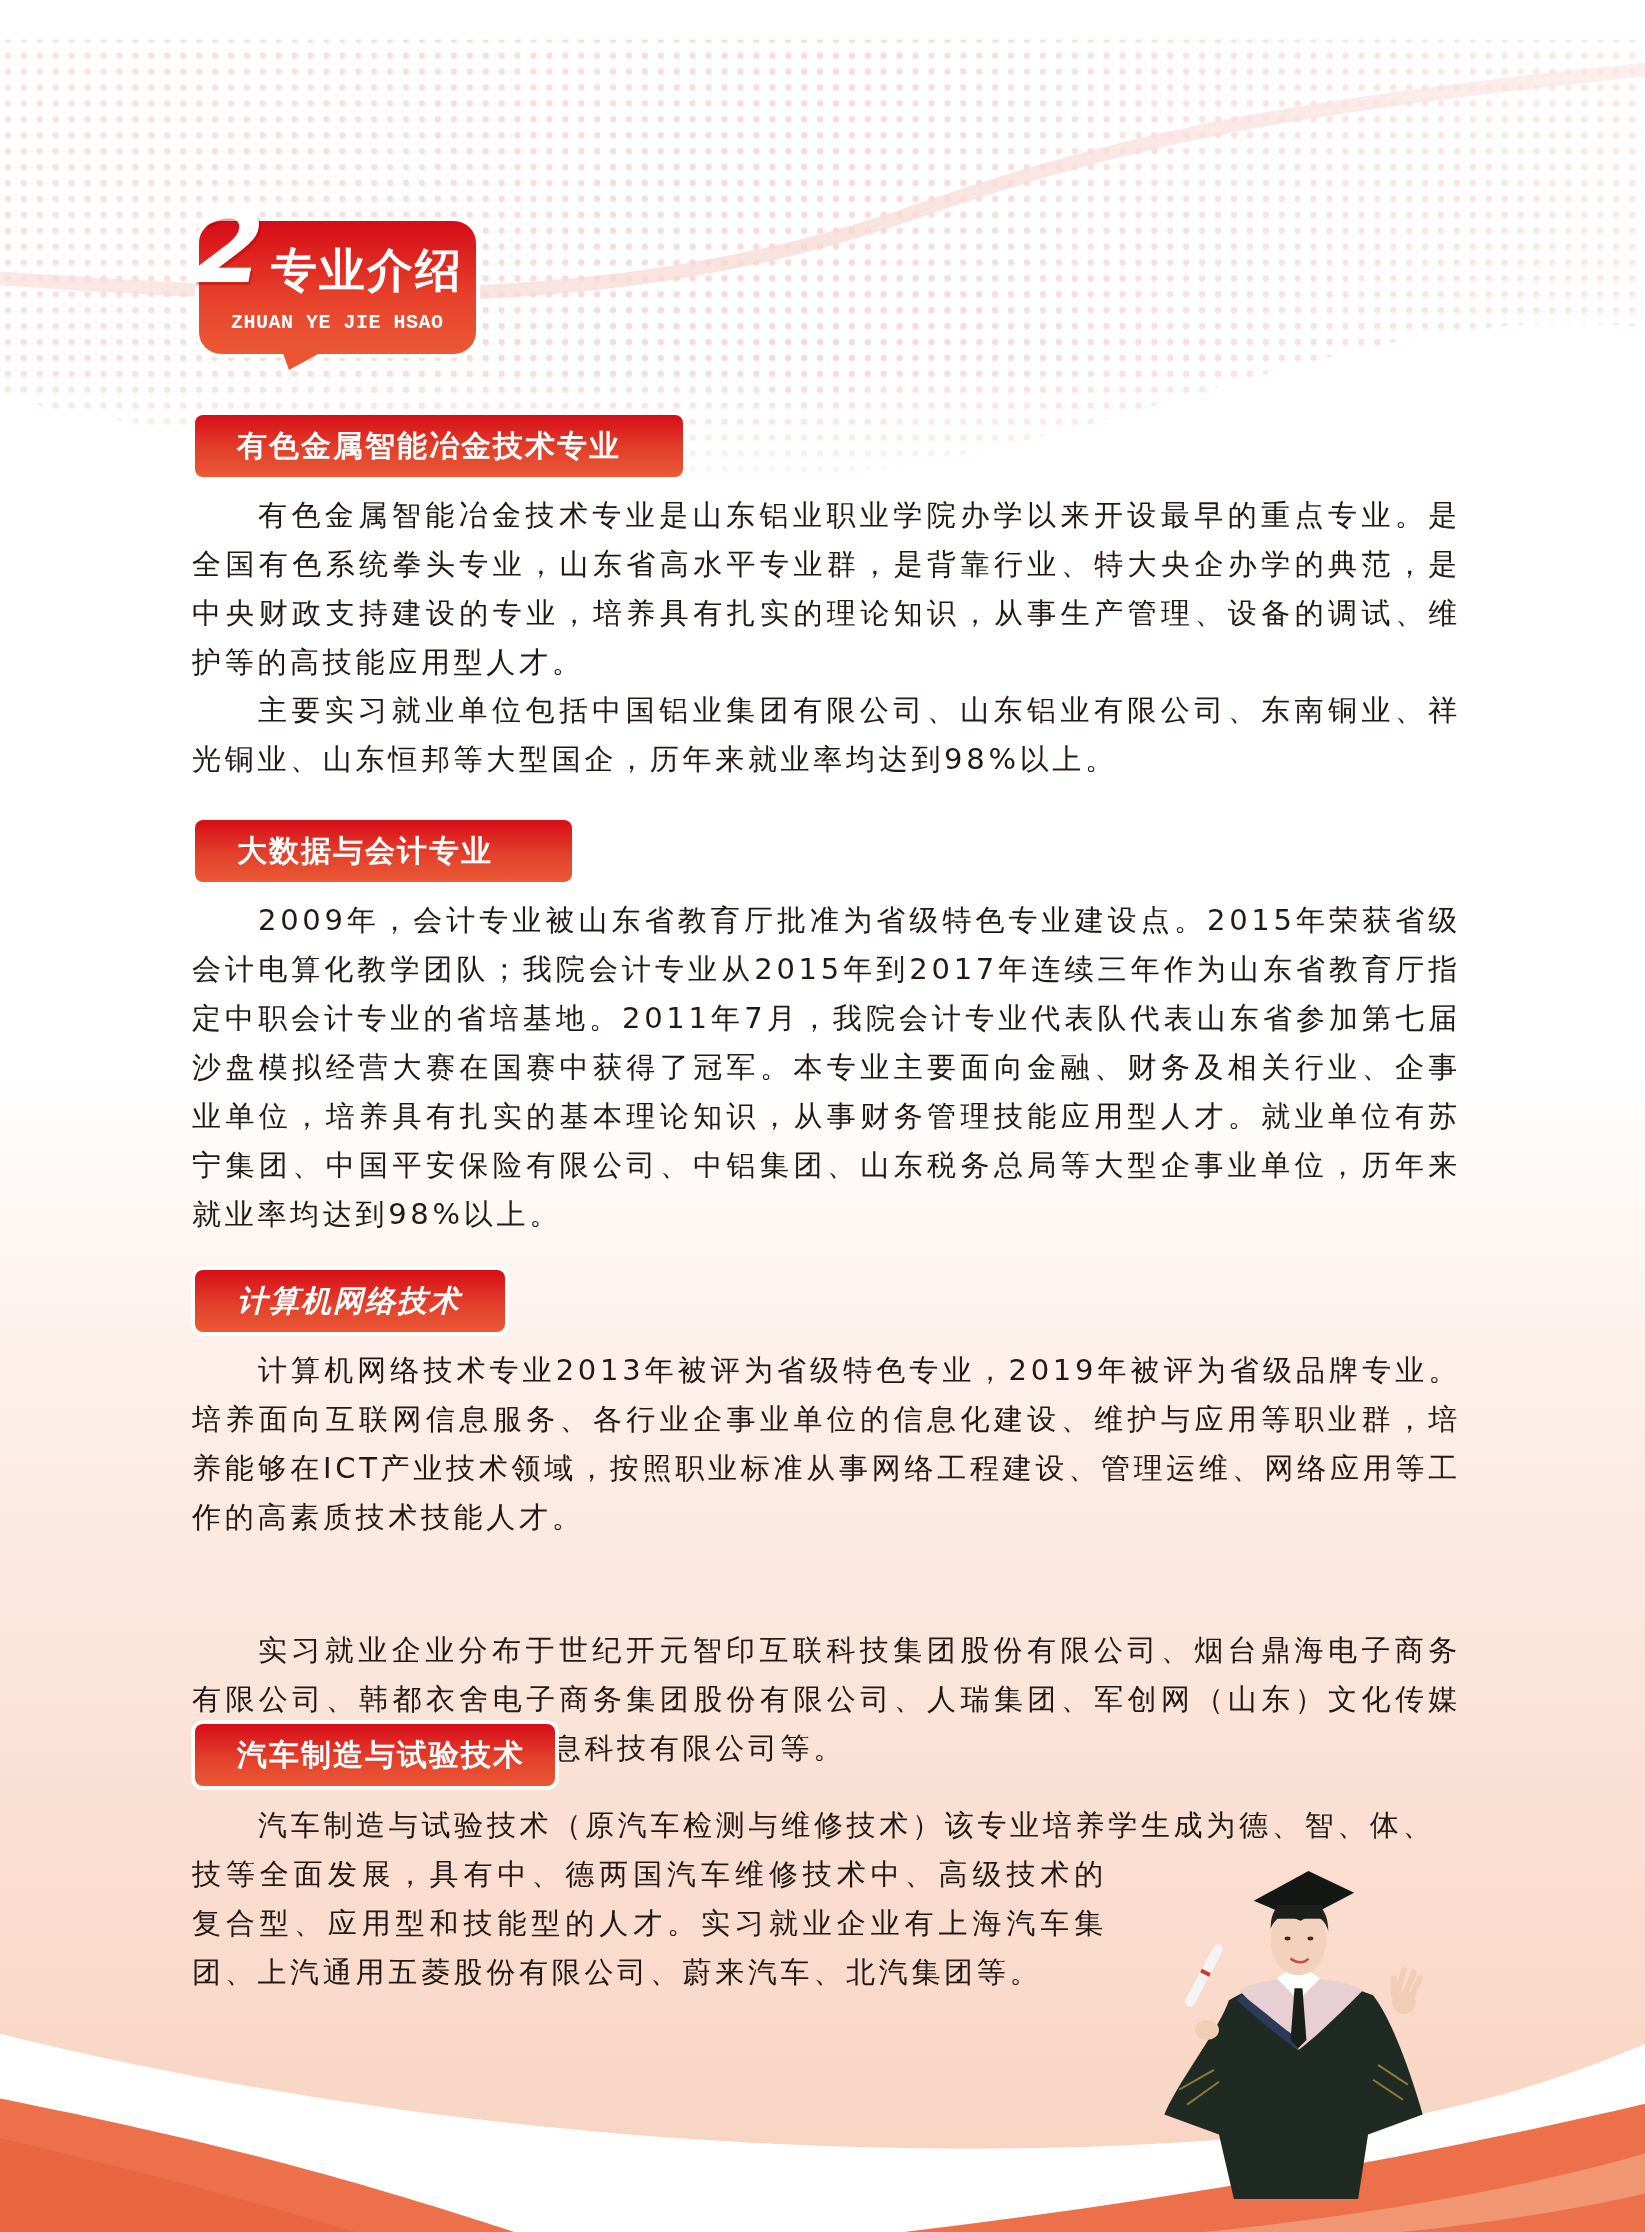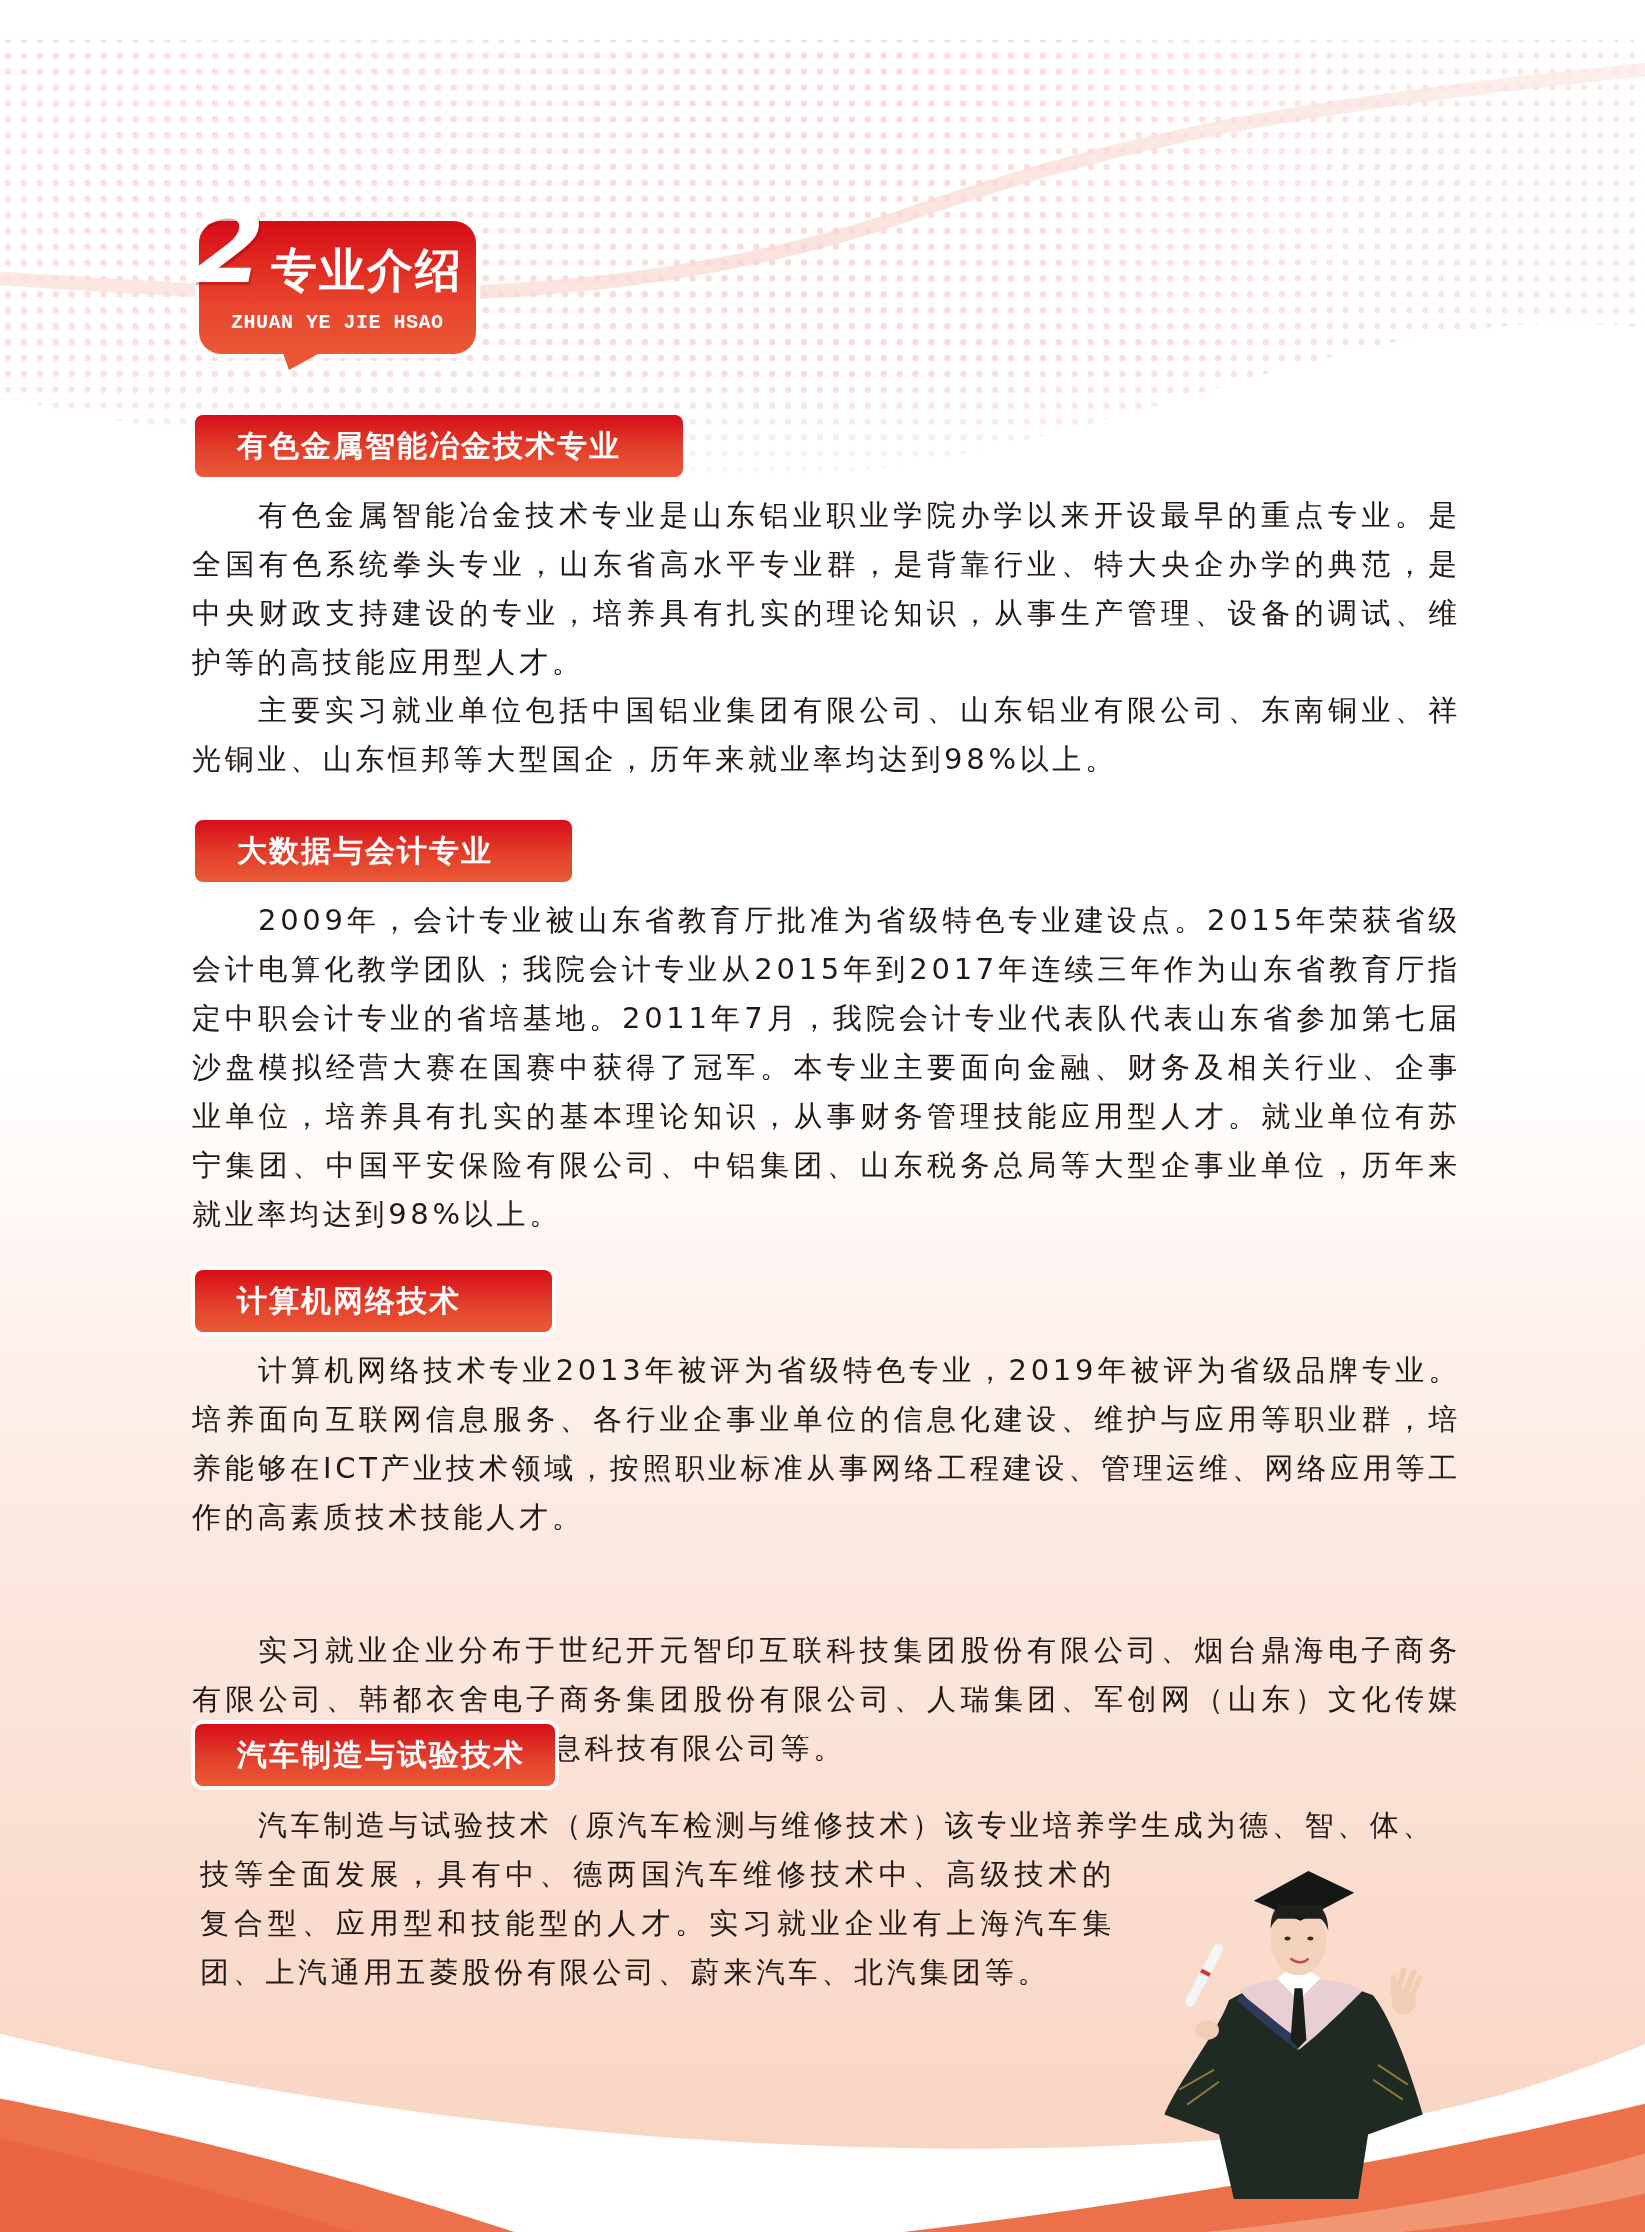--- a/index.html
+++ b/index.html
@@ -92,31 +92,31 @@
   <span>有色金属智能冶金技术专业</span>
 </div>
 <p class="para indent" style="top:491px;">有色金属智能冶金技术专业是山东铝业职业学院办学以来开设最早的重点专业。是全国有色系统拳头专业，山东省高水平专业群，是背靠行业、特大央企办学的典范，是中央财政支持建设的专业，培养具有扎实的理论知识，从事生产管理、设备的调试、维护等的高技能应用型人才。</p>
 <p class="para indent" style="top:686px;">主要实习就业单位包括中国铝业集团有限公司、山东铝业有限公司、东南铜业、祥光铜业、山东恒邦等大型国企，历年来就业率均达到98%以上。</p>
 
 <div class="section-head" style="top:820px; width:377px;">
   <span>大数据与会计专业</span>
 </div>
 <p class="para indent" style="top:896px;">2009年，会计专业被山东省教育厅批准为省级特色专业建设点。2015年荣获省级会计电算化教学团队；我院会计专业从2015年到2017年连续三年作为山东省教育厅指定中职会计专业的省培基地。2011年7月，我院会计专业代表队代表山东省参加第七届沙盘模拟经营大赛在国赛中获得了冠军。本专业主要面向金融、财务及相关行业、企事业单位，培养具有扎实的基本理论知识，从事财务管理技能应用型人才。就业单位有苏宁集团、中国平安保险有限公司、中铝集团、山东税务总局等大型企事业单位，历年来就业率均达到98%以上。</p>
 
-<div class="section-head" style="top:1270px; width:357px;">
+<div class="section-head" style="top:1270px; width:310px;font-style:italic;">
   <span>计算机网络技术</span>
 </div>
 <p class="para indent" style="top:1346px;">计算机网络技术专业2013年被评为省级特色专业，2019年被评为省级品牌专业。培养面向互联网信息服务、各行业企事业单位的信息化建设、维护与应用等职业群，培养能够在ICT产业技术领域，按照职业标准从事网络工程建设、管理运维、网络应用等工作的高素质技术技能人才。</p>
 <p class="para indent" style="top:1626px;">实习就业企业分布于世纪开元智印互联科技集团股份有限公司、烟台鼎海电子商务有限公司、韩都衣舍电子商务集团股份有限公司、人瑞集团、军创网（山东）文化传媒有限公司、潍坊指南针信息科技有限公司等。</p>
 
 <div class="section-head" style="top:1724px; width:360px;">
   <span>汽车制造与试验技术</span>
 </div>
 <p class="para indent" style="top:1801px; width:1284px; white-space:nowrap;">汽车制造与试验技术（原汽车检测与维修技术）该专业培养学生成为德、智、体、</p>
-<p class="para narrow" style="top:1850px;margin-left:8px;">技等全面发展，具有中、德两国汽车维修技术中、高级技术的复合型、应用型和技能型的人才。实习就业企业有上海汽车集团、上汽通用五菱股份有限公司、蔚来汽车、北汽集团等。</p>
+<p class="para narrow" style="top:1850px;">技等全面发展，具有中、德两国汽车维修技术中、高级技术的复合型、应用型和技能型的人才。实习就业企业有上海汽车集团、上汽通用五菱股份有限公司、蔚来汽车、北汽集团等。</p>
 
 <svg class="graduate" viewBox="0 0 275 330">
 
   <path d="M70,130 C60,160 20,210 5,245 L60,265 L75,330 L200,330 L210,265 L265,245 C255,210 235,150 215,125 C190,115 160,110 140,108 C110,110 90,118 70,130 Z" fill="#1f2a22"></path>
 
   <path d="M80,120 C110,150 125,170 140,180 C160,165 185,140 205,120 C190,112 170,108 140,108 C115,108 95,112 80,120 Z" fill="#e8cfd4"></path>
   <path d="M82,124 C105,140 125,160 140,168 L140,180 C122,168 100,150 78,130 Z" fill="#2d3a5a"></path>
 
   <path d="M118,108 L140,130 L162,108 L150,100 L130,100 Z" fill="#ffffff"></path>
   <path d="M136,118 L144,118 L148,170 L140,178 L132,170 Z" fill="#1a1f1a"></path>

